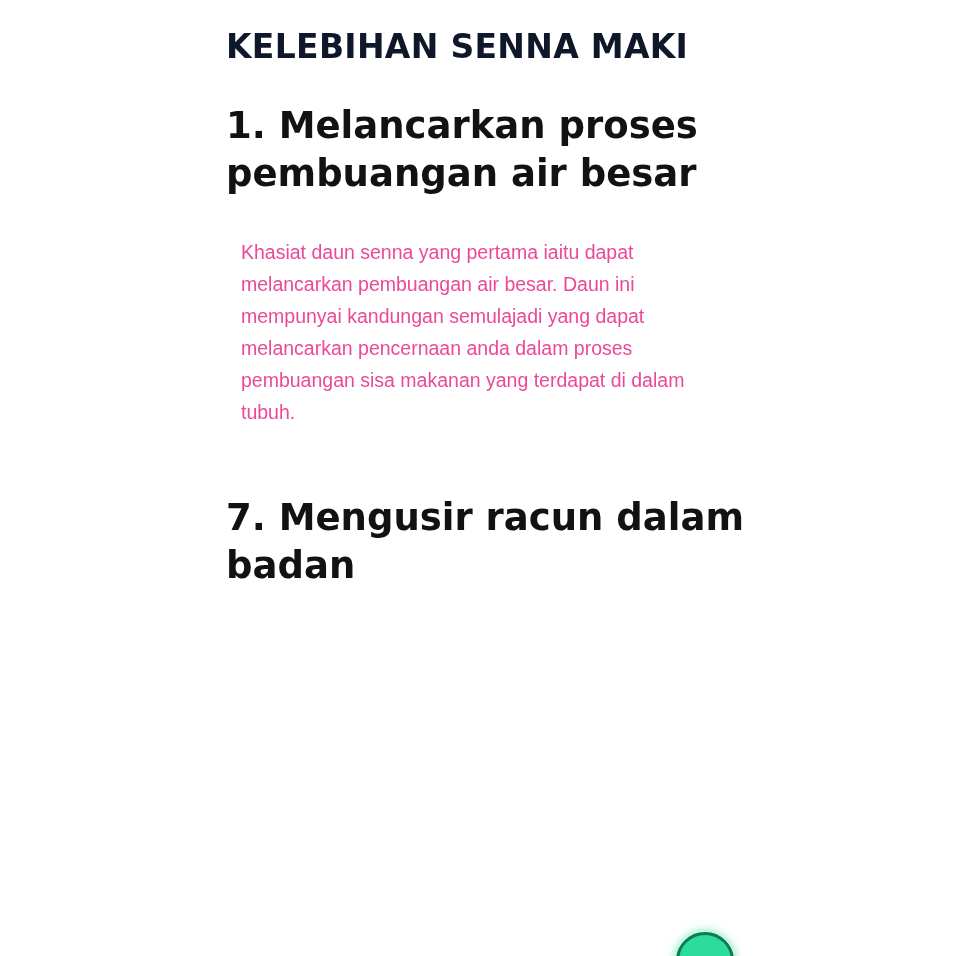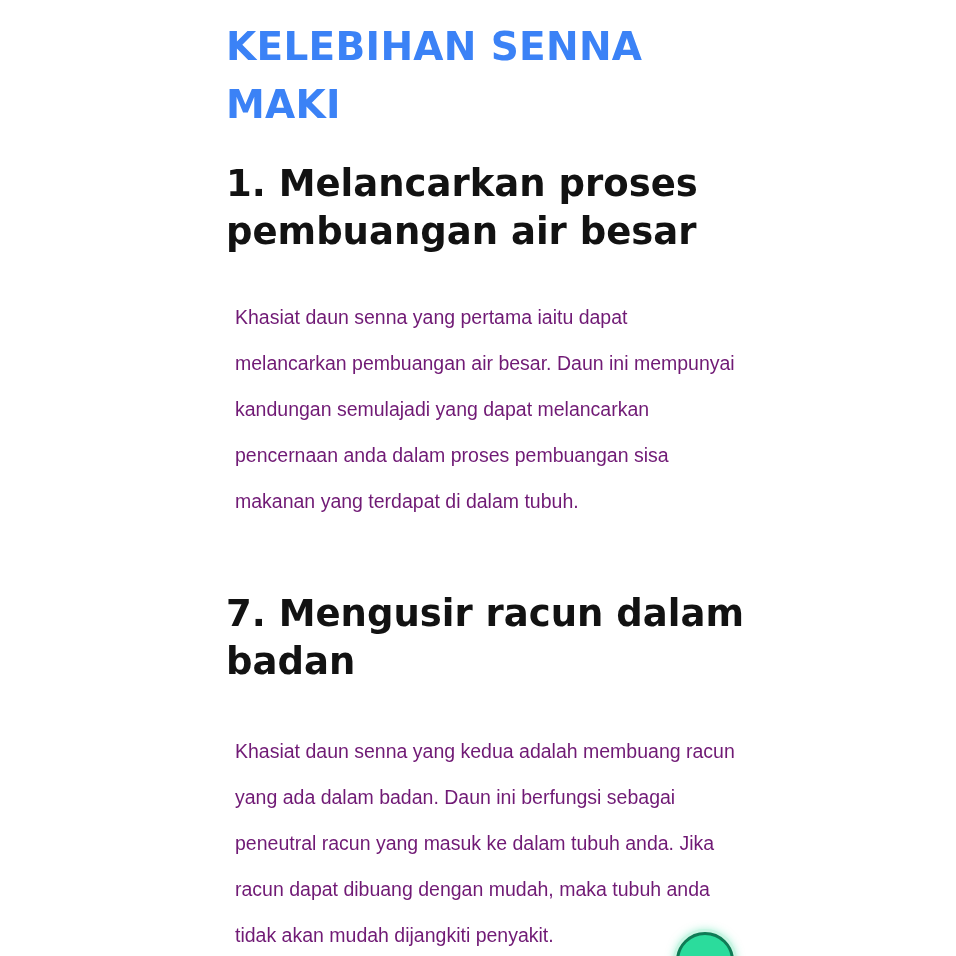--- a/index.html
+++ b/index.html
@@ -15,43 +15,43 @@
     }
     .article {
       position: absolute;
       left: 226px;
       top: 18px;
       width: 520px;
     }
     .main-title {
       font-family: "DejaVu Sans", sans-serif;
       font-weight: bold;
-      font-size: 39px;
+      font-size: 33px;
       line-height: 58px;
       letter-spacing: 0.3px;
-      color: #3b82f6;
+      color: #0f172a;
       margin: 0;
       text-transform: uppercase;
     }
     .section-title {
       font-family: "DejaVu Sans", sans-serif;
       font-weight: bold;
       font-size: 37px;
       line-height: 48px;
       color: #121212;
       margin: 0;
     }
     .section-title.s1 { margin-top: 26px; }
     .section-title.s2 { margin-top: 66px; }
     .body-text {
       font-family: "Liberation Sans", sans-serif;
       font-size: 19.5px;
-      line-height: 46px;
-      color: #701a75;
-      margin: 9px;
+      line-height: 32px;
+      color: #ec4899;
+      margin: 15px;
     }
     .body-text.p1 { margin-top: 38px; }
     .body-text.p2 { margin-top: 42px; }
 
     .fab {
       position: absolute;
       left: 676px;
       top: 932px;
       width: 58px;
       height: 58px;
@@ -65,18 +65,17 @@
 </head>
 <body>
 
 <div class="article">
   <h1 class="main-title">KELEBIHAN SENNA MAKI</h1>
 
   <h2 class="section-title s1">1. Melancarkan proses pembuangan air besar</h2>
   <p class="body-text p1">Khasiat daun senna yang pertama iaitu dapat melancarkan pembuangan air besar. Daun ini mempunyai kandungan semulajadi yang dapat melancarkan pencernaan anda dalam proses pembuangan sisa makanan yang terdapat di dalam tubuh.</p>
 
   <h2 class="section-title s2">7. Mengusir racun dalam badan</h2>
-  <p class="body-text p2">Khasiat daun senna yang kedua adalah membuang racun yang ada dalam badan. Daun ini berfungsi sebagai peneutral racun yang masuk ke dalam tubuh anda. Jika racun dapat dibuang dengan mudah, maka tubuh anda tidak akan mudah dijangkiti penyakit.</p>
 </div>
 
 <div class="fab">
   <span></span>
 </div>
 
 </body></html>

